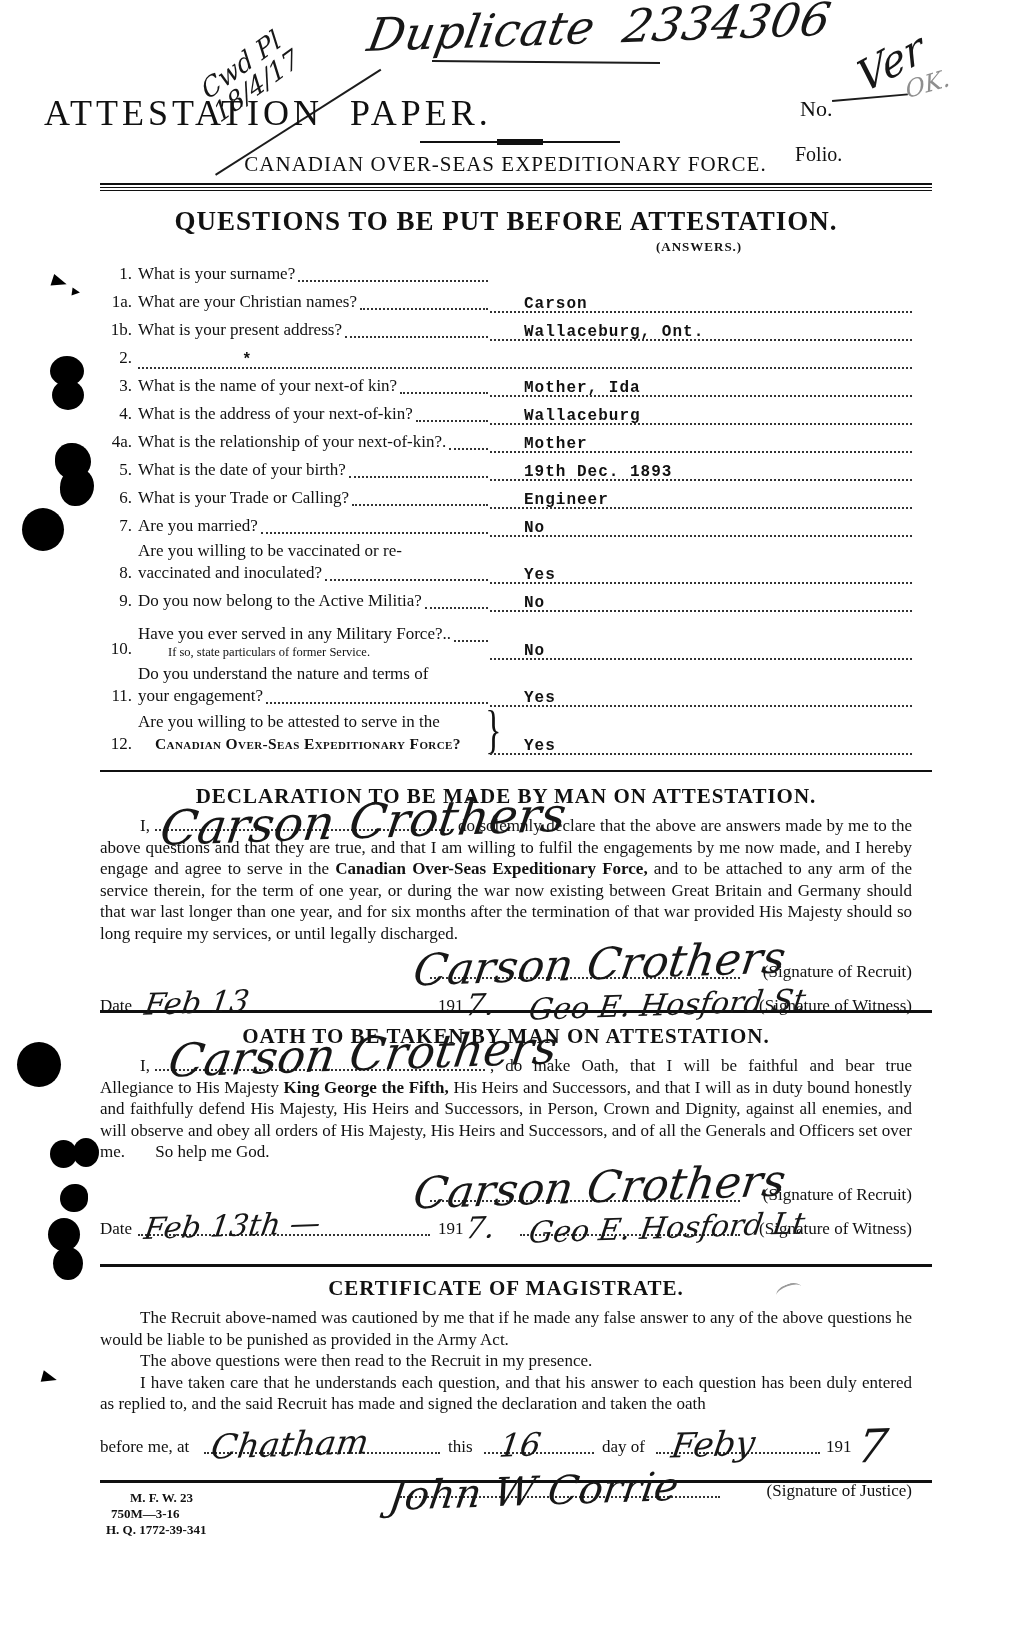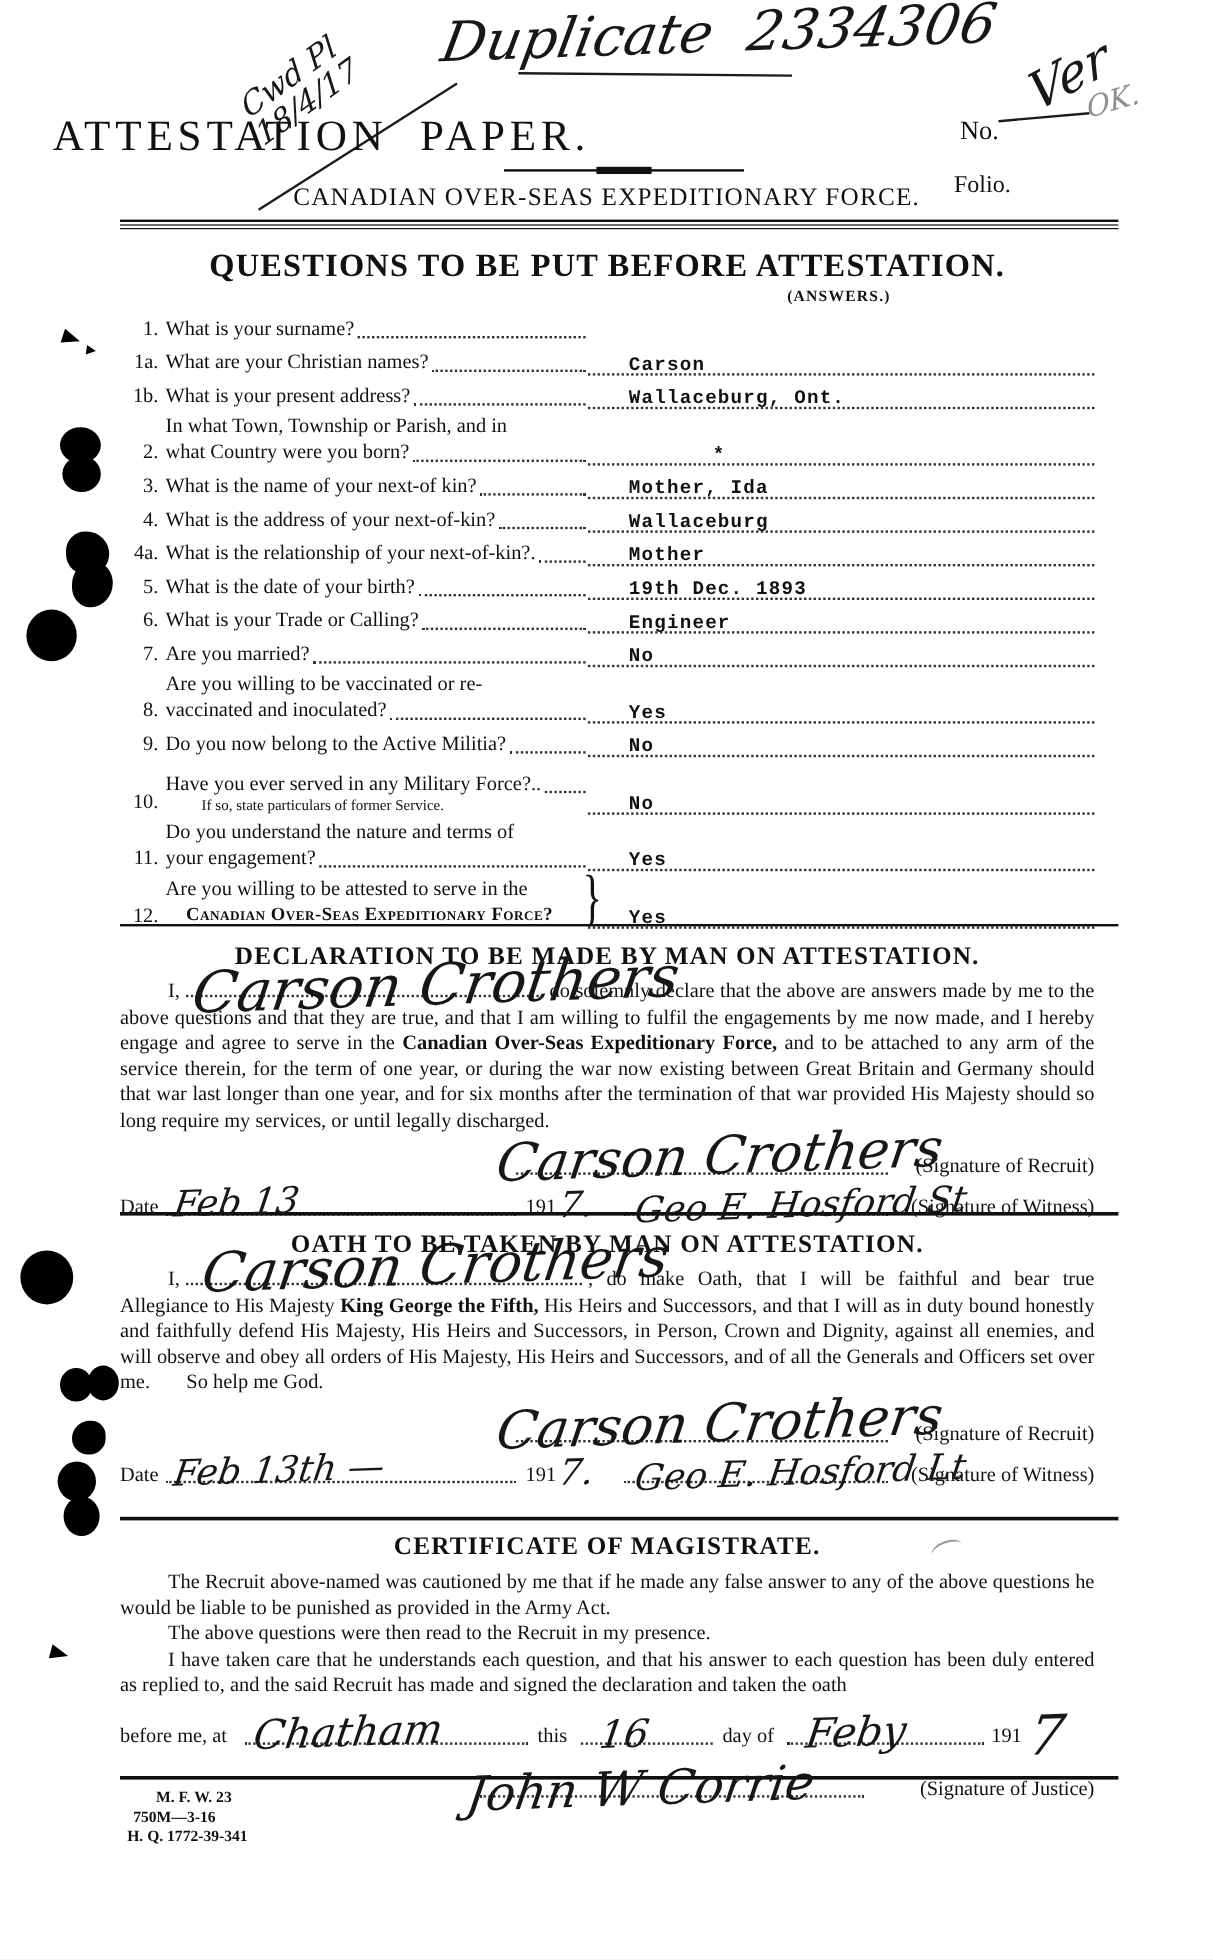--- a/index.html
+++ b/index.html
@@ -134,29 +134,20 @@
               <span>What is your present address?</span>
               <span class="leader"></span>
             </span>
           </div>
           <div class="q-answer">
             <span class="typed">Wallaceburg, Ont.</span>
           </div>
         </div>
         <div class="q-row">
           <div class="q-num">2.</div>
-          <div class="q-text">
-            <span class="q-line">
-              <span>In what Town, Township or Parish, and in</span>
-            </span>
-            <span class="q-line">
-              <span>what Country were you born?</span>
-              <span class="leader"></span>
-            </span>
-          </div>
           <div class="q-answer">
             <span class="typed ditto">*</span>
           </div>
         </div>
         <div class="q-row">
           <div class="q-num">3.</div>
           <div class="q-text">
             <span class="q-line">
               <span>What is the name of your next-of kin?</span>
               <span class="leader"></span>

